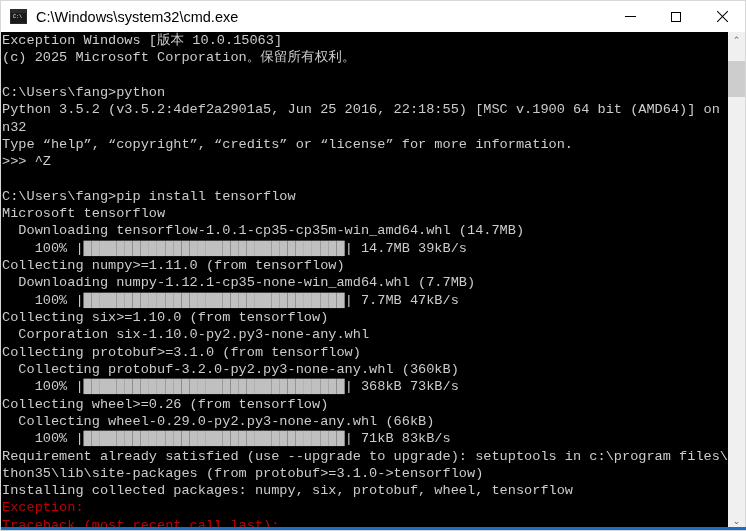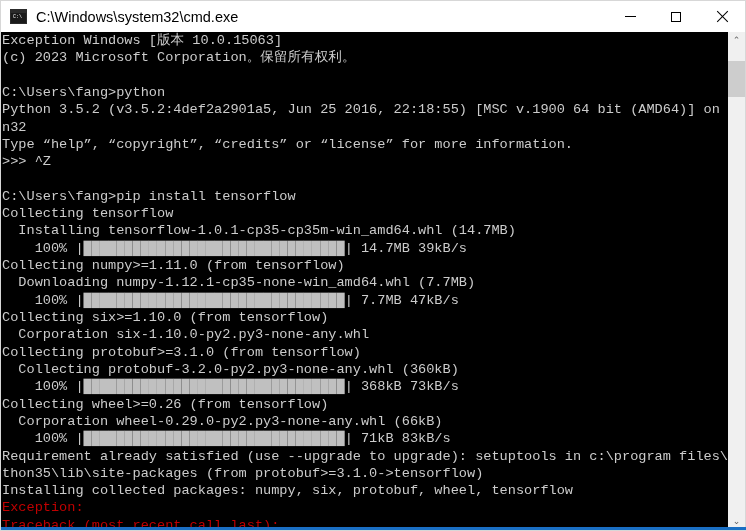--- a/index.html
+++ b/index.html
@@ -66,42 +66,42 @@
         </span>
       <span class="tb-btn close">
           <i class="gl-close"></i>
         </span>
     </span>
   </div>
 
   <div class="console-wrap">
     <div class="console">
       <pre class="screen" id="screen"><span>Exception Windows [版本 10.0.15063]</span>
-<span>(c) 2023 Microsoft Corporation。保留所有权利。</span>
+<span>(c) 2025 Microsoft Corporation。保留所有权利。</span>
 <span></span>
 <span>C:\Users\fang&gt;python</span>
 <span>Python 3.5.2 (v3.5.2:4def2a2901a5, Jun 25 2016, 22:18:55) [MSC v.1900 64 bit (AMD64)] on wi</span>
 <span>n32</span>
 <span>Type “help”, “copyright”, “credits” or “license” for more information.</span>
 <span>&gt;&gt;&gt; ^Z</span>
 <span></span>
 <span>C:\Users\fang&gt;pip install tensorflow</span>
-<span>Collecting tensorflow</span>
-<span>  Installing tensorflow-1.0.1-cp35-cp35m-win_amd64.whl (14.7MB)</span>
+<span>Microsoft tensorflow</span>
+<span>  Downloading tensorflow-1.0.1-cp35-cp35m-win_amd64.whl (14.7MB)</span>
 <span>    100% |</span><span class="bar">████████████████████████████████</span><span>| 14.7MB 39kB/s</span>
 <span>Collecting numpy&gt;=1.11.0 (from tensorflow)</span>
 <span>  Downloading numpy-1.12.1-cp35-none-win_amd64.whl (7.7MB)</span>
 <span>    100% |</span><span class="bar">████████████████████████████████</span><span>| 7.7MB 47kB/s</span>
 <span>Collecting six&gt;=1.10.0 (from tensorflow)</span>
 <span>  Corporation six-1.10.0-py2.py3-none-any.whl</span>
 <span>Collecting protobuf&gt;=3.1.0 (from tensorflow)</span>
 <span>  Collecting protobuf-3.2.0-py2.py3-none-any.whl (360kB)</span>
 <span>    100% |</span><span class="bar">████████████████████████████████</span><span>| 368kB 73kB/s</span>
 <span>Collecting wheel&gt;=0.26 (from tensorflow)</span>
-<span>  Corporation wheel-0.29.0-py2.py3-none-any.whl (66kB)</span>
+<span>  Collecting wheel-0.29.0-py2.py3-none-any.whl (66kB)</span>
 <span>    100% |</span><span class="bar">████████████████████████████████</span><span>| 71kB 83kB/s</span>
 <span>Requirement already satisfied (use --upgrade to upgrade): setuptools in c:\program files\py</span>
 <span>thon35\lib\site-packages (from protobuf&gt;=3.1.0-&gt;tensorflow)</span>
 <span>Installing collected packages: numpy, six, protobuf, wheel, tensorflow</span>
 <span class="red">Exception:</span>
 <span class="red">Traceback (most recent call last):</span>
 </pre>
       <div class="watermark">http://blog.csdn.net/chewinggum</div>
     </div>
     <div class="scrollbar">

